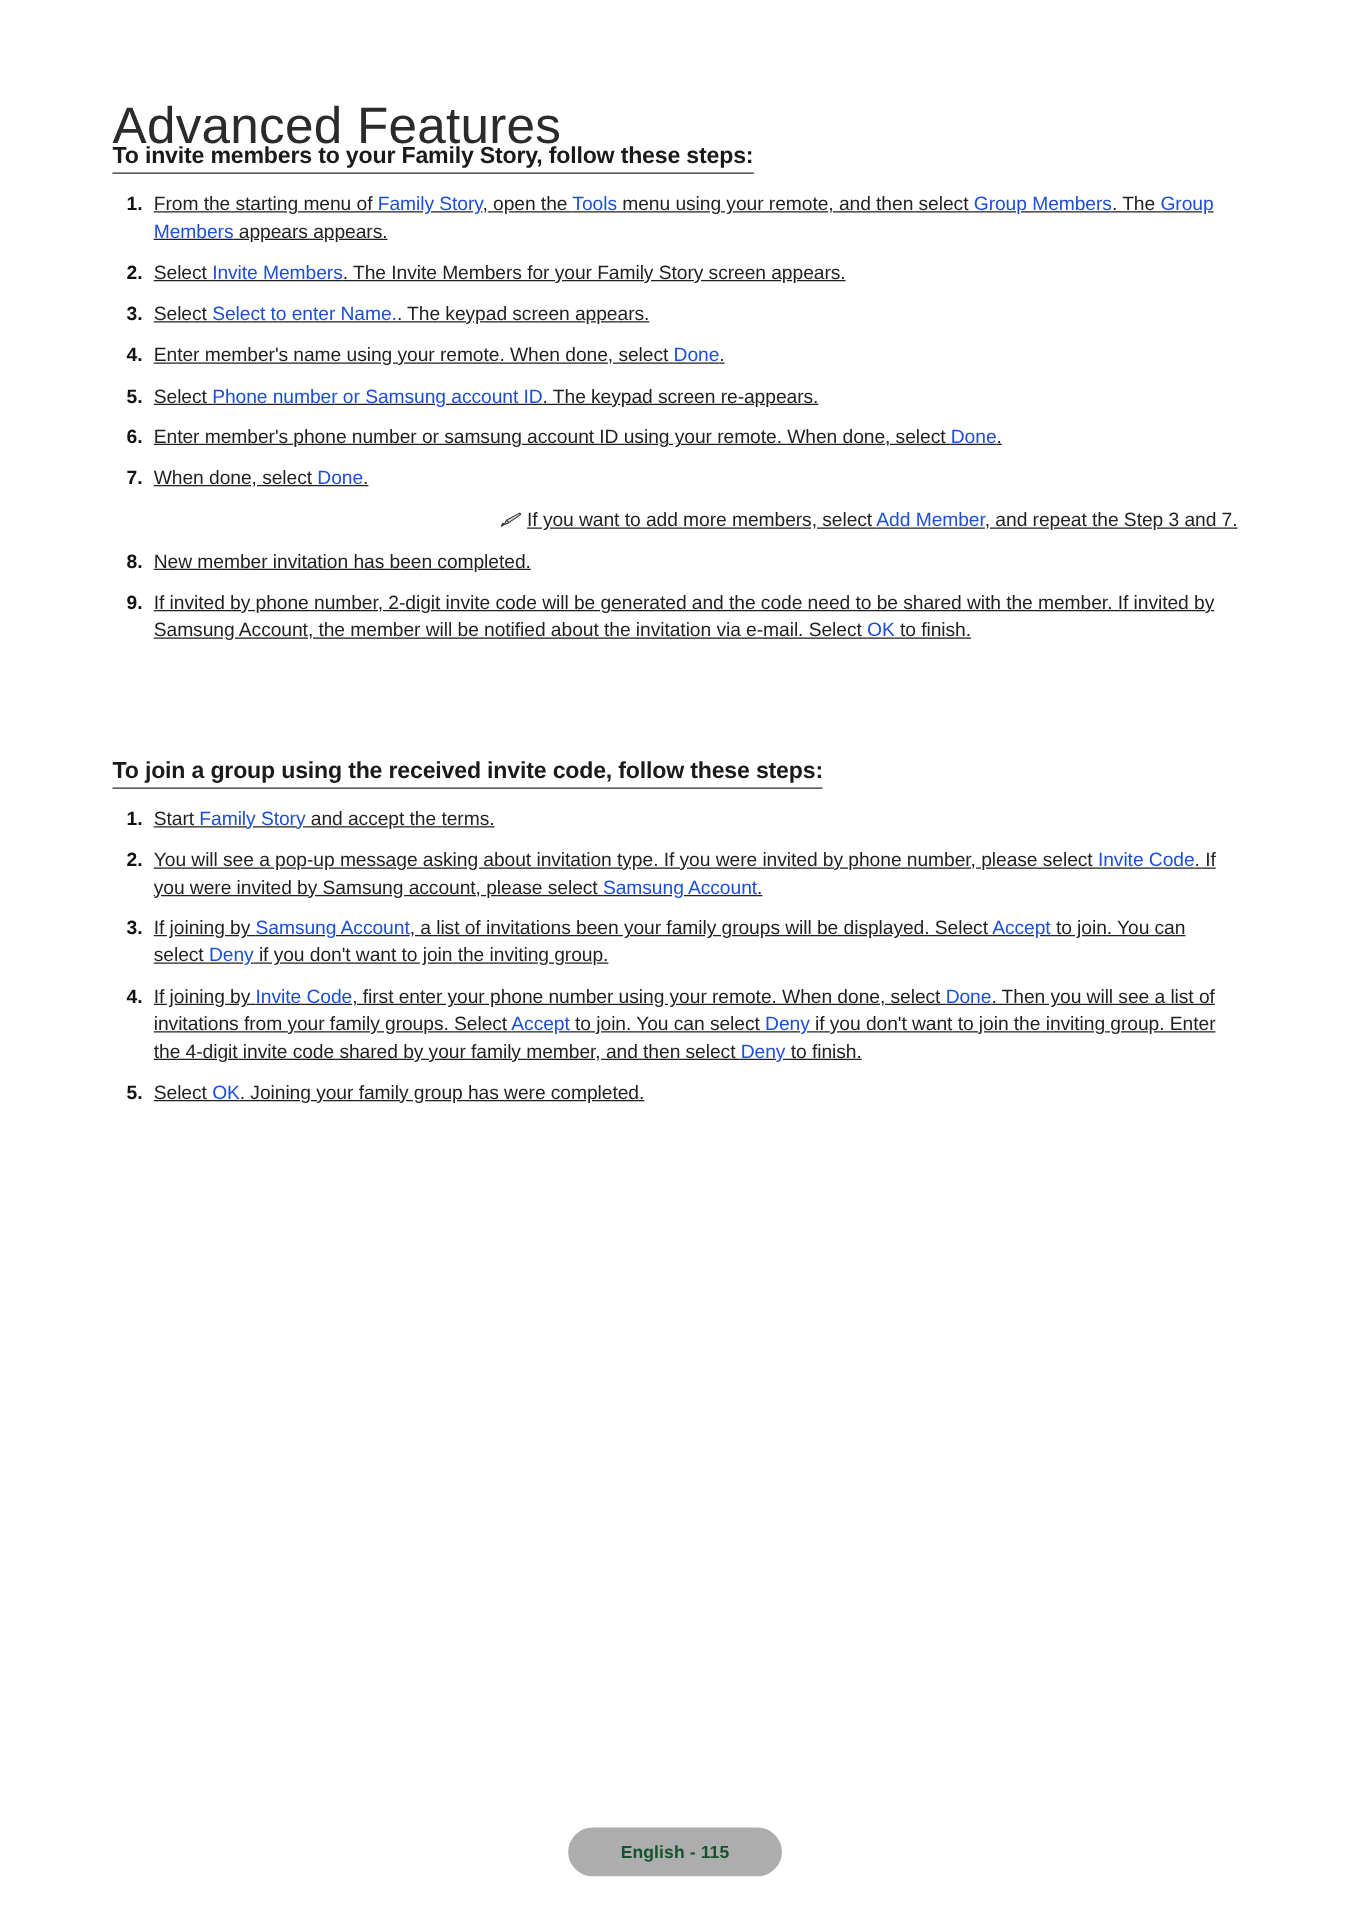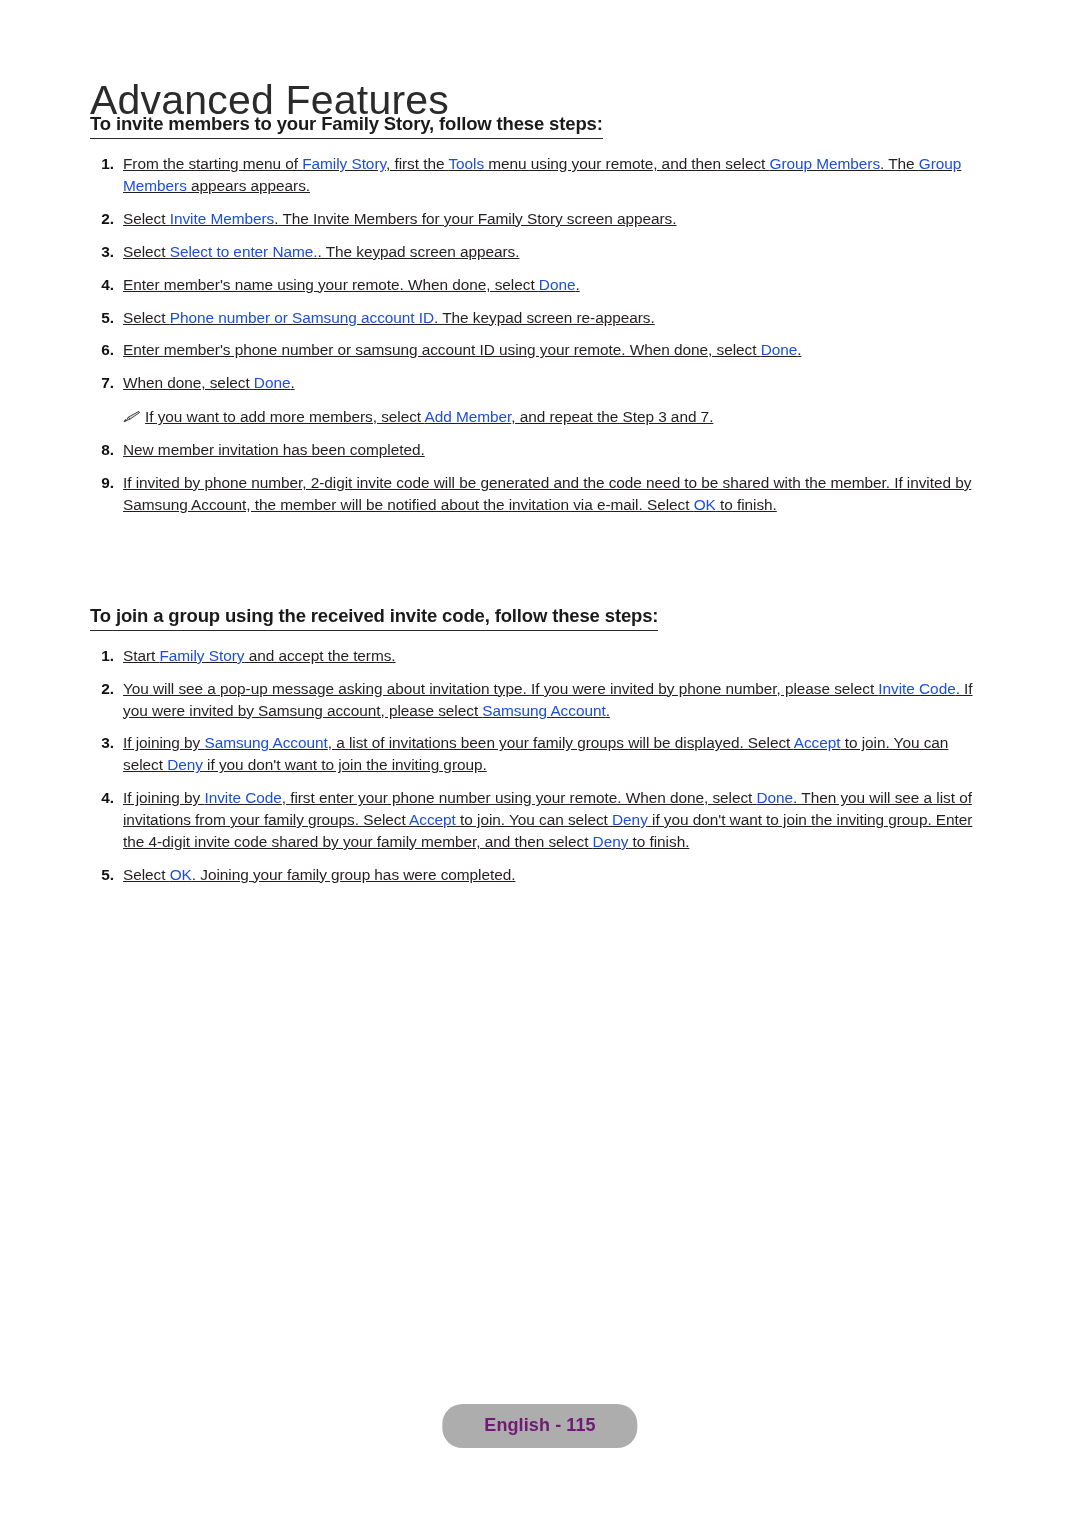--- a/index.html
+++ b/index.html
@@ -89,61 +89,62 @@
   
   .note {
     position: relative;
     padding-left: 33px;
     margin-bottom: 11px;
     margin-top: 12px;
     font-size: 15.4px;
     line-height: 1.42;
     color: #231f20;
     letter-spacing: -0.05px;
+    text-align: right;
   }
   .note .pencil-icon {
     display: inline-block;
     width: 17px;
     height: 13px;
     margin-right: 5px;
     vertical-align: -1px;
   }
 
   
   .ui {
     color: #1d4ed8;
   }
 
   
   .footer-pill {
     position: absolute;
     left: 50%;
     transform: translateX(-50%);
-    top: 1404px;
+    top: 1462px;
     background: #adadad;
-    color: #701a75;
+    color: #14532d;
     border-radius: 20px;
     padding: 11px 42px 12px 42px;
-    font-size: 18px;
+    font-size: 14px;
     font-weight: bold;
     letter-spacing: 0.1px;
     white-space: nowrap;
   }
 </style>
 </head>
 <body>
 
 <div class="page">
 
   <h1 class="chapter-title">Advanced Features</h1>
 
   <div class="content">
     <div id="sections-root">
         <div class="section"><div class="section-heading">To invite members to your Family Story, follow these steps:</div><ol class="steps">
-            <li><span class="num">1.</span><span>From the starting menu of </span><span class="ui">Family Story</span><span>, first the </span><span class="ui">Tools</span><span> menu using your remote, and then select </span><span class="ui">Group Members</span><span>. The </span><span class="ui">Group Members</span><span> appears appears.</span></li>
+            <li><span class="num">1.</span><span>From the starting menu of </span><span class="ui">Family Story</span><span>, open the </span><span class="ui">Tools</span><span> menu using your remote, and then select </span><span class="ui">Group Members</span><span>. The </span><span class="ui">Group Members</span><span> appears appears.</span></li>
             <li><span class="num">2.</span><span>Select </span><span class="ui">Invite Members</span><span>. The Invite Members for your Family Story screen appears.</span></li>
             <li><span class="num">3.</span><span>Select </span><span class="ui">Select to enter Name.</span><span>. The keypad screen appears.</span></li>
             <li><span class="num">4.</span><span>Enter member's name using your remote. When done, select </span><span class="ui">Done</span><span>.</span></li>
             <li><span class="num">5.</span><span>Select </span><span class="ui">Phone number or Samsung account ID</span><span>. The keypad screen re-appears.</span></li>
             <li><span class="num">6.</span><span>Enter member's phone number or samsung account ID using your remote. When done, select </span><span class="ui">Done</span><span>.</span></li>
             <li><span class="num">7.</span><span>When done, select </span><span class="ui">Done</span><span>.</span></li>
           </ol><div class="note"><span class="pencil-icon"><svg viewBox="0 0 20 15" width="17" height="13" xmlns="http://www.w3.org/2000/svg">
                 <g fill="none" stroke="#333" stroke-width="1" stroke-linejoin="round">
                   <path d="M18.5 1.6 L6.2 8.2 L4.0 12.4 L8.3 10.6 L19.3 3.0 Z" fill="#d9d9d9"></path>
                   <path d="M6.2 8.2 L8.3 10.6"></path>

